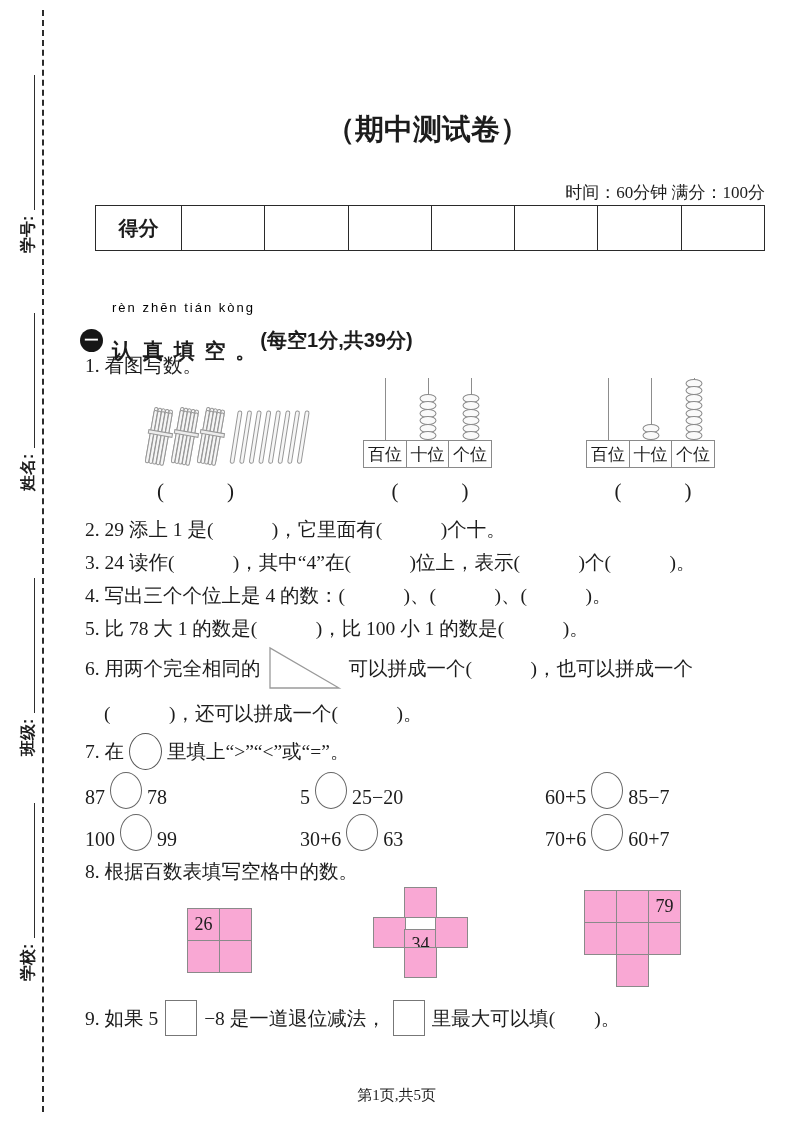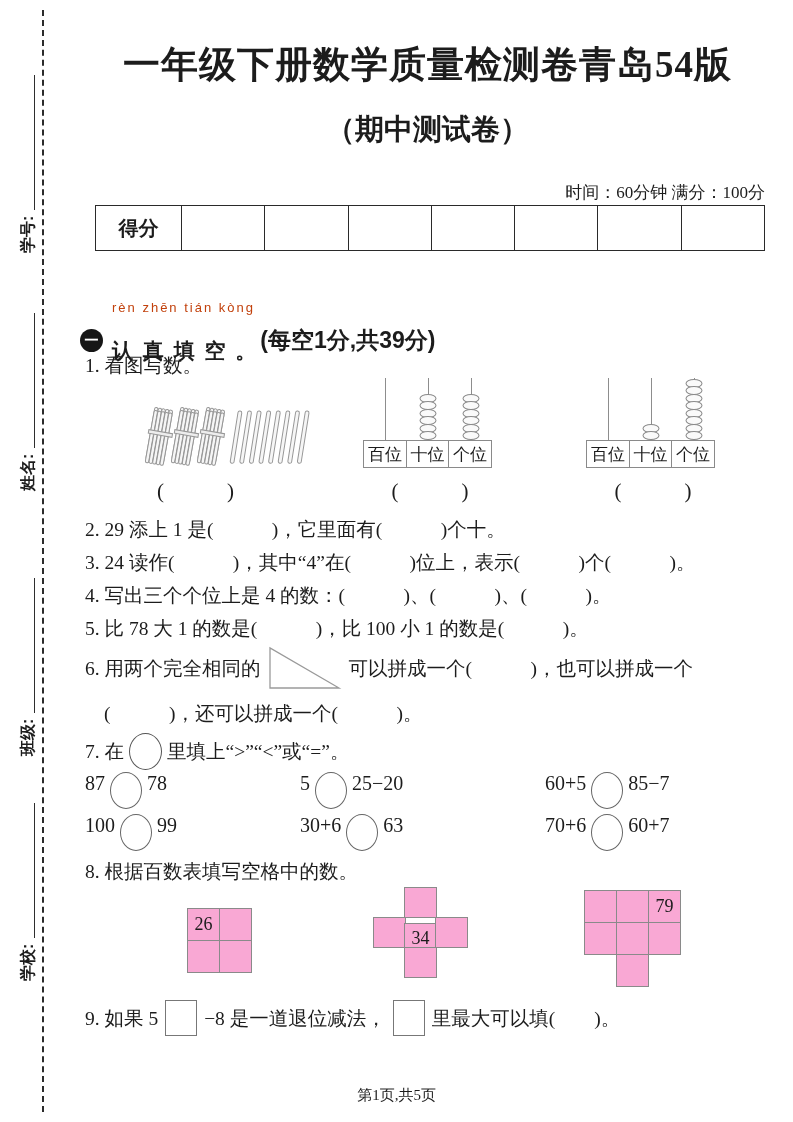--- a/index.html
+++ b/index.html
@@ -25,27 +25,27 @@
   
   table.score{position:absolute;left:95px;top:205px;width:670px;border-collapse:collapse;
     table-layout:fixed;}
   table.score td{border:1.6px solid #2a2a2a;height:42px;text-align:center;
     font-size:20px;font-weight:600;
     font-family:"Liberation Sans","DejaVu Sans",sans-serif;}
 
   
   .sec1{position:absolute;left:80px;top:300px;
     font-family:"Liberation Sans","DejaVu Sans",sans-serif;}
-  .sec1 .pinyin{margin-left:32px;font-size:13px;letter-spacing:2px;color:#c2410c;}
+  .sec1 .pinyin{margin-left:32px;font-size:13px;letter-spacing:2px;color:#000000;}
   .sec1 .line{display:flex;align-items:center;margin-top:1px;}
   .sec1 .badge{width:23px;height:23px;border-radius:50%;background:#161616;color:#fff;
     font-size:14px;font-weight:700;display:flex;align-items:center;justify-content:center;
     margin-right:9px;flex:0 0 auto;}
   .sec1 .t{font-size:21px;font-weight:700;letter-spacing:2px;margin-top:21px;}
-  .sec1 .note{font-size:23px;font-weight:700;margin-left:2px;}
+  .sec1 .note{font-size:20px;font-weight:700;margin-left:2px;}
 
   
   .qline{position:absolute;left:85px;font-size:19.5px;white-space:nowrap;}
 
   
   .sticks-wrap{position:absolute;left:140px;top:400px;width:180px;height:72px;}
   .abacus{position:absolute;width:129px;}
   .abacus .rods{position:relative;height:62px;display:flex;}
   .abacus .rodcol{position:relative;width:43px;}
   .abacus .rodline{position:absolute;left:50%;top:0;bottom:0;width:1.5px;background:#8d8d8d;}
@@ -63,21 +63,21 @@
   .q6line1{display:flex;align-items:center;gap:4px;}
   .q6line1 svg{flex:0 0 auto;}
 
   
   .cmp-circle{display:inline-block;width:30px;height:35px;border:1.4px solid #666;
     border-radius:50%;margin:0 5px;vertical-align:middle;}
   .small-circle{display:inline-block;width:31px;height:35px;border:1.4px solid #555;
     border-radius:50%;margin:0 5px;vertical-align:middle;}
   .cmp-row{position:absolute;left:85px;display:grid;grid-template-columns:215px 245px auto;
     font-size:20px;}
-  .cmp-item{display:flex;align-items:flex-start;}
+  .cmp-item{display:flex;align-items:flex-end;}
 
   
   .cellbox{position:absolute;border:1.1px solid #8a8a8a;box-sizing:border-box;
     display:flex;align-items:center;justify-content:center;font-size:18px;background:#f9a8d4;}
 
   
   .q9row{display:flex;align-items:center;}
   .blank-box{width:30px;height:34px;border:1.2px solid #777;margin:0 7px;flex:0 0 auto;}
 
   .footer{position:absolute;left:0;right:0;top:1086px;text-align:center;font-size:15px;}
@@ -98,21 +98,20 @@
   <div class="seal-field" style="top:653px">
     <span class="lbl">班级:</span>
     <span class="fill-line"></span>
   </div>
   <div class="seal-field" style="top:878px">
     <span class="lbl">学校:</span>
     <span class="fill-line"></span>
   </div>
   <div class="dashed-line"></div>
 
-  <div class="paper-title">一年级下册数学质量检测卷青岛54版</div>
   <div class="paper-subtitle">（期中测试卷）</div>
   <div class="paper-meta">时间：60分钟  满分：100分</div>
 
   <table class="score">
     <colgroup>
         <col style="width:86px">
       </colgroup>
     <tbody>
     <tr>
       <td>得分</td>
@@ -340,21 +339,21 @@
   <div style="position:absolute;left:187px;top:908px;width:66px;height:66px">
     <div class="cellbox" style="left:0;top:0;width:33px;height:33px">26</div>
     <div class="cellbox" style="left:32px;top:0;width:33px;height:33px"></div>
     <div class="cellbox" style="left:0;top:32px;width:33px;height:33px"></div>
     <div class="cellbox" style="left:32px;top:32px;width:33px;height:33px"></div>
   </div>
 
   <div style="position:absolute;left:373px;top:887px;width:96px;height:90px">
     <div class="cellbox" style="left:31px;top:0;width:33px;height:31px"></div>
     <div class="cellbox" style="left:0;top:30px;width:33px;height:31px"></div>
-    <div class="cellbox" style="left:31px;top:36px;width:33px;height:31px">34</div>
+    <div class="cellbox" style="left:31px;top:42px;width:33px;height:31px">34</div>
     <div class="cellbox" style="left:62px;top:30px;width:33px;height:31px"></div>
     <div class="cellbox" style="left:31px;top:60px;width:33px;height:31px"></div>
   </div>
 
   <div style="position:absolute;left:584px;top:890px;width:96px;height:95px">
     <div class="cellbox" style="left:0;top:0;width:33px;height:33px"></div>
     <div class="cellbox" style="left:32px;top:0;width:33px;height:33px"></div>
     <div class="cellbox" style="left:64px;top:0;width:33px;height:33px">79</div>
     <div class="cellbox" style="left:0;top:32px;width:33px;height:33px"></div>
     <div class="cellbox" style="left:32px;top:32px;width:33px;height:33px"></div>

